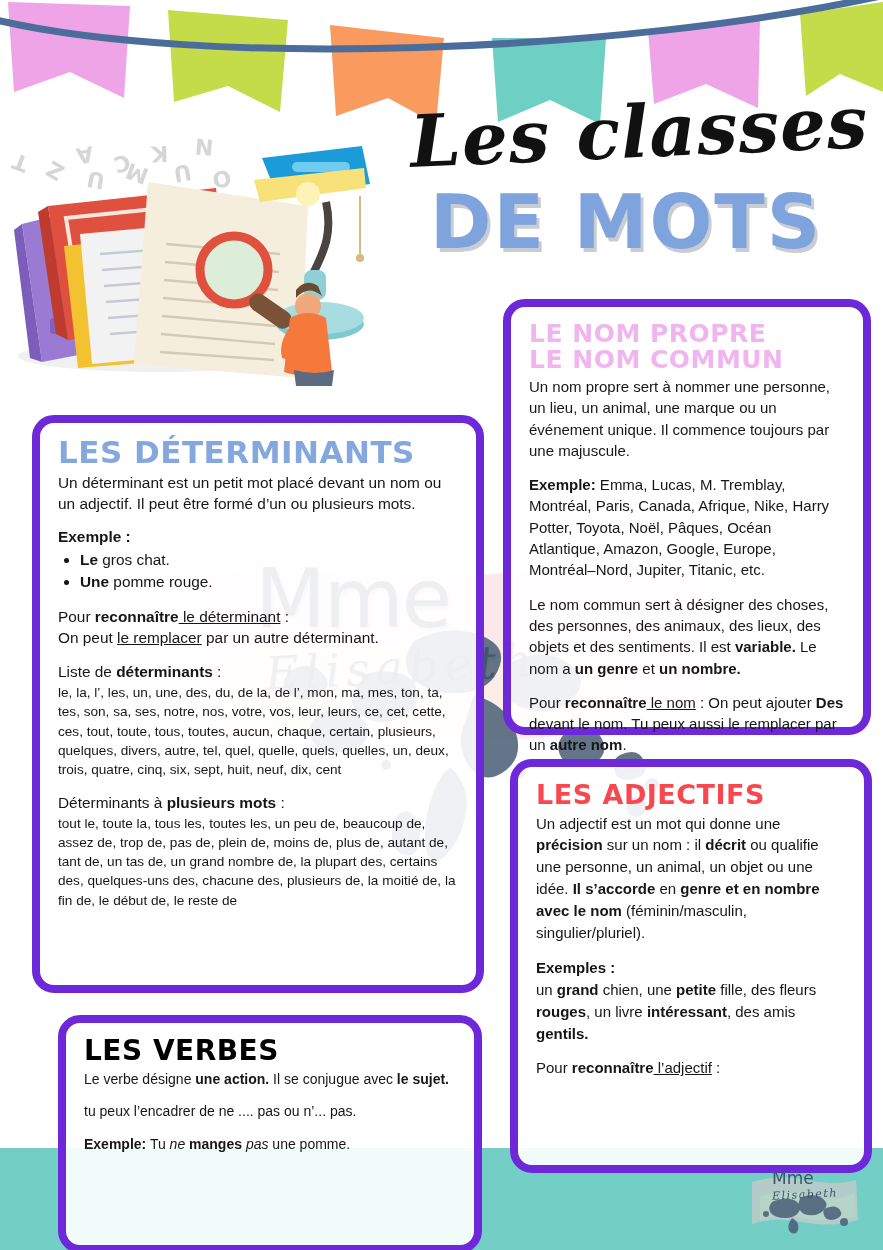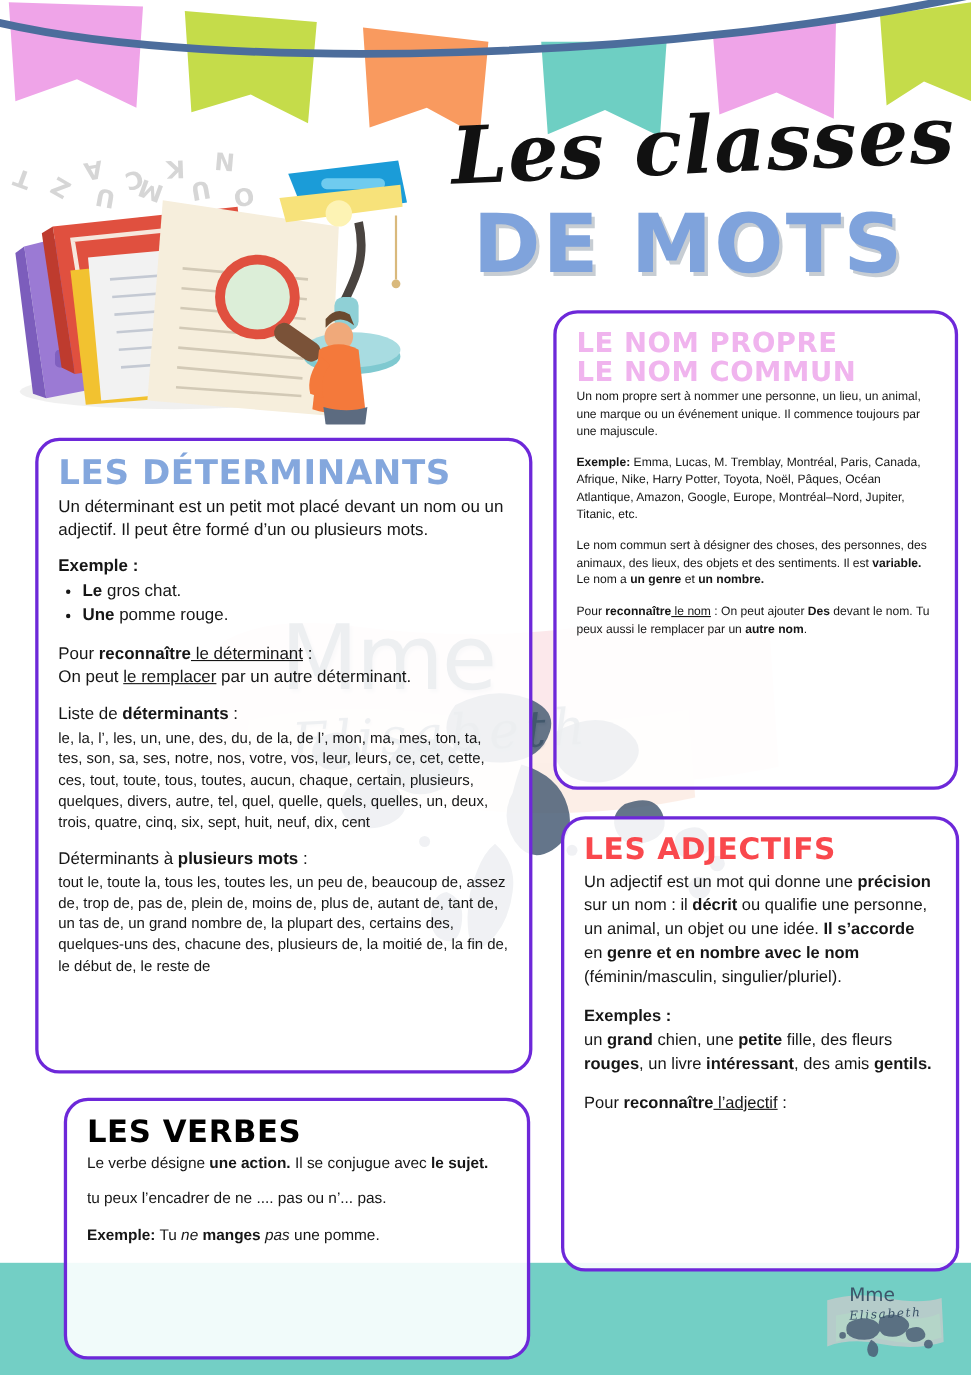--- a/index.html
+++ b/index.html
@@ -61,22 +61,23 @@
     font-family:"DejaVu Sans", sans-serif;
     font-weight:700;font-size:74px;color:#7FA3DC;
     line-height:1;letter-spacing:2px;
     text-shadow:3px 4px 0 rgba(70,90,110,.30);
     white-space:nowrap;
   }
 
   
   .card{
     position:absolute;background:rgba(255,255,255,.90);
-    border:3px solid #6d28d9;border-radius:22px;
+    border:8px solid #6d28d9;border-radius:22px;
     box-sizing:border-box;
+    margin-top:17px;
   }
   .card-inner{padding:14px 18px 12px 18px;}
 
   .h-card{
     font-family:"DejaVu Sans", sans-serif;
     font-weight:700;line-height:1.02;
     margin:0 0 4px 0;letter-spacing:.5px;
   }
 
   .body-txt{
@@ -93,21 +94,21 @@
   li{margin:1px 0;}
 
   
   #card-det{left:32px;top:398px;width:452px;height:578px;}
   #card-det .h-card{color:#84A7DD;font-size:31px;}
   #card-det .body-txt{font-size:15.4px;line-height:1.36;}
   #card-det .small{font-size:13.6px;line-height:1.42;}
 
   #card-nom{left:503px;top:282px;width:368px;height:436px;}
   #card-nom .h-card{color:#F0B4EE;font-size:25px;}
-  #card-nom .body-txt{font-size:11px;line-height:1.42;}
+  #card-nom .body-txt{font-size:15px;line-height:1.42;}
 
   #card-adj{left:510px;top:742px;width:362px;height:414px;}
   #card-adj .h-card{color:#F9484D;font-size:27px;}
   #card-adj .body-txt{font-size:15px;line-height:1.46;}
 
   #card-verb{left:58px;top:998px;width:424px;height:238px;}
   #card-verb .h-card{color:#000000;font-size:28px;}
   #card-verb .body-txt{font-size:14px;line-height:1.4;}
 
   

